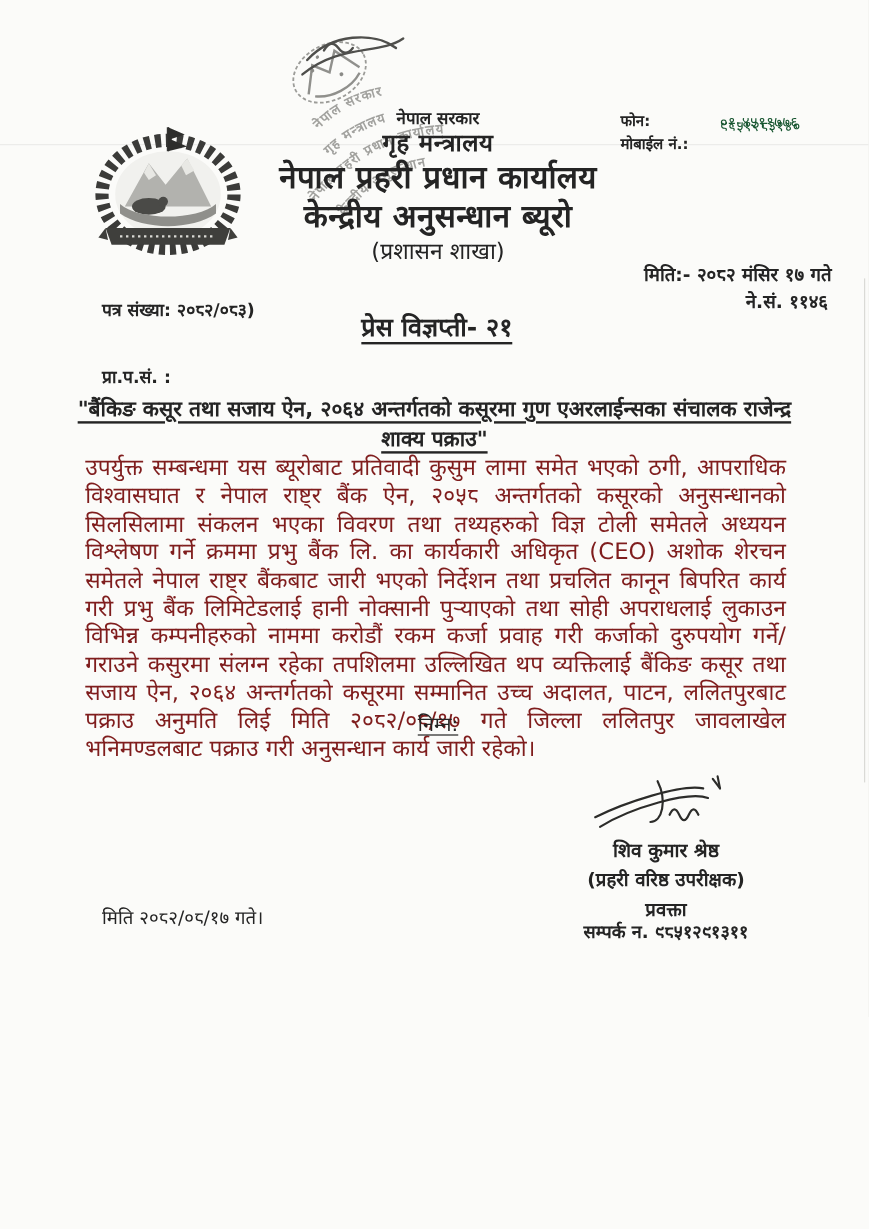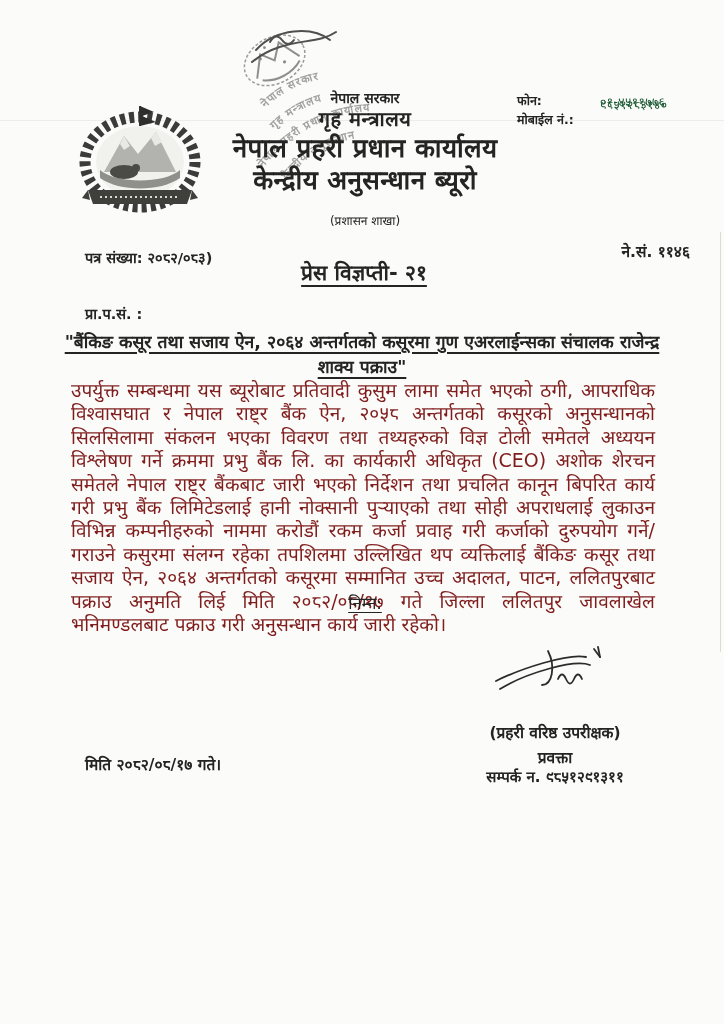--- a/index.html
+++ b/index.html
@@ -13,21 +13,21 @@
     overflow:hidden;
   }
   .abs{position:absolute;}
   .center{text-align:center;}
   .b{font-weight:700;}
   
   .govt-line{left:165px;top:88px;width:400px;font-size:14px;}
   .ministry-line{left:165px;top:105px;width:400px;font-size:20px;letter-spacing:.5px;}
   .office-line{left:165px;top:129px;width:400px;font-size:26px;letter-spacing:.3px;}
   .bureau-line{left:165px;top:161px;width:400px;font-size:26px;letter-spacing:.3px;}
-  .branch-line{left:165px;top:196px;width:400px;font-size:12px;margin-top:16px;}
+  .branch-line{left:165px;top:196px;width:400px;font-size:19px;}
   .contact-label{left:517px;font-size:12.5px;font-weight:700;}
   .contact-value{left:600px;font-size:12px;color:#14532d;letter-spacing:.5px;}
   .date-line{right:31px;top:217px;font-size:15.5px;font-weight:600;}
   .ns-line{right:34px;top:240px;font-size:15.5px;font-weight:600;}
   .ref-line{left:85px;top:247px;font-size:14.5px;font-weight:700;text-align:center;}
   .prapasa-line{left:85px;top:271px;font-size:14.5px;font-weight:700;margin-top:32px;}
   .press-release{
     left:174px;top:258px;width:380px;font-size:21px;font-weight:700;
     text-decoration:underline;text-decoration-thickness:2px;text-underline-offset:5px;
   }
@@ -43,21 +43,21 @@
   .nimna{
     left:165px;top:591px;width:400px;font-size:16.5px;font-weight:400;
     text-decoration:underline;text-underline-offset:3px;
   }
   .list-item{left:100px;top:614px;width:560px;font-size:16px;}
   
   .sig-name{left:445px;top:697px;width:220px;font-size:16px;font-weight:600;}
   .sig-rank{left:435px;top:721px;width:240px;font-size:15.5px;font-weight:600;}
   .sig-desig{left:445px;top:746px;width:220px;font-size:15.5px;font-weight:600;}
   .sig-contact{left:430px;top:766px;width:250px;font-size:15px;font-weight:600;}
-  .footer-date{left:85px;top:753px;font-size:15.5px;font-weight:700;}
+  .footer-date{left:85px;top:753px;font-size:15.5px;font-weight:400;}
   
   .crease{left:0;top:120px;width:724px;height:1px;background:#ececea;}
   .edge-line{left:720px;top:232px;width:1px;height:420px;background:#dadad6;}
 </style>
 </head>
 <body>
 
 <div class="page">
 
   <div class="abs crease"></div>
@@ -130,20 +130,21 @@
   <div class="abs center b ministry-line">गृह मन्त्रालय</div>
   <div class="abs center b office-line">नेपाल प्रहरी प्रधान कार्यालय</div>
   <div class="abs center b bureau-line">केन्द्रीय अनुसन्धान ब्यूरो</div>
   <div class="abs center branch-line">(प्रशासन शाखा)</div>
 
   <div class="abs contact-label" style="top:92px;text-align:center;">फोन:</div>
   <div class="abs contact-value" style="top:93px;">०१-४५११७७६</div>
   <div class="abs contact-label" style="top:111px;">मोबाईल नं.:</div>
   <div class="abs contact-value" style="top:96px;">९८५१२८३१४०</div>
 
+  <div class="abs date-line">मिति:- २०८२ मंसिर १७ गते</div>
   <div class="abs ns-line">ने.सं. ११४६</div>
 
   <div class="abs ref-line">पत्र संख्या: २०८२/०८३)</div>
   <div class="abs prapasa-line">प्रा.प.सं. :</div>
 
   <div class="abs center press-release">प्रेस विज्ञप्ती- २१</div>
 
   <div class="abs center doc-title">"बैंकिङ कसूर तथा सजाय ऐन, २०६४ अन्तर्गतको कसूरमा गुण एअरलाईन्सका संचालक राजेन्द्र शाक्य पक्राउ"</div>
 
   <div class="abs body-par">उपर्युक्त सम्बन्धमा यस ब्यूरोबाट प्रतिवादी कुसुम लामा समेत भएको ठगी, आपराधिक विश्वासघात र नेपाल राष्ट्र बैंक ऐन, २०५८ अन्तर्गतको कसूरको अनुसन्धानको सिलसिलामा संकलन भएका विवरण तथा तथ्यहरुको विज्ञ टोली समेतले अध्ययन विश्लेषण गर्ने क्रममा प्रभु बैंक लि. का कार्यकारी अधिकृत (CEO) अशोक शेरचन समेतले नेपाल राष्ट्र बैंकबाट जारी भएको निर्देशन तथा प्रचलित कानून बिपरित कार्य गरी प्रभु बैंक लिमिटेडलाई हानी नोक्सानी पुऱ्याएको तथा सोही अपराधलाई लुकाउन विभिन्न कम्पनीहरुको नाममा करोडौं रकम कर्जा प्रवाह गरी कर्जाको दुरुपयोग गर्ने/गराउने कसुरमा संलग्न रहेका तपशिलमा उल्लिखित थप व्यक्तिलाई बैंकिङ कसूर तथा सजाय ऐन, २०६४ अन्तर्गतको कसूरमा सम्मानित उच्च अदालत, पाटन, ललितपुरबाट पक्राउ अनुमति लिई मिति २०८२/०८/१७ गते जिल्ला ललितपुर जावलाखेल भनिमण्डलबाट पक्राउ गरी अनुसन्धान कार्य जारी रहेको।</div>
@@ -155,19 +156,20 @@
       <g fill="none" stroke="#2c2c2a" stroke-width="1.8" stroke-linecap="round">
         <path d="M6,38 C30,26 78,10 96,14"></path>
         <path d="M10,46 C36,30 84,16 100,22"></path>
         <path d="M58,8 C66,24 62,42 52,42"></path>
         <path d="M68,36 q4,-9 8,0 q4,9 8,0 q4,-9 8,0"></path>
         <path d="M104,6 l6,8"></path>
         <path d="M108,4 l2,10"></path>
       </g>
     </svg>
   </div>
+  <div class="abs center sig-name">शिव कुमार श्रेष्ठ</div>
   <div class="abs center sig-desig">प्रवक्ता</div>
   <div class="abs center sig-rank">(प्रहरी वरिष्ठ उपरीक्षक)</div>
   <div class="abs center sig-contact">सम्पर्क न. ९८५१२९१३११</div>
 
   <div class="abs footer-date">मिति २०८२/०८/१७ गते।</div>
 
 </div>
 
 </body></html>

